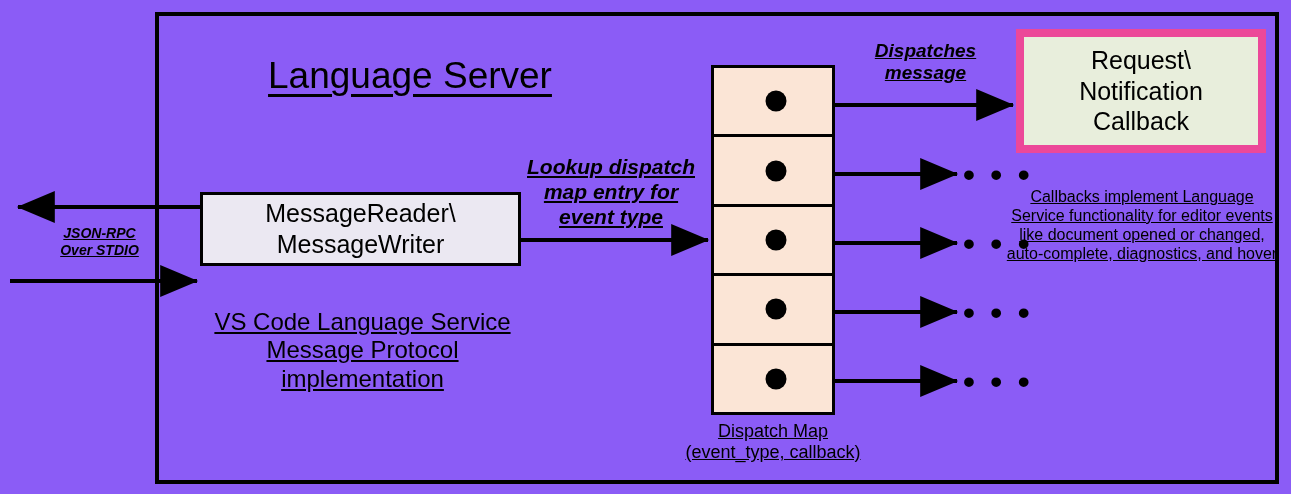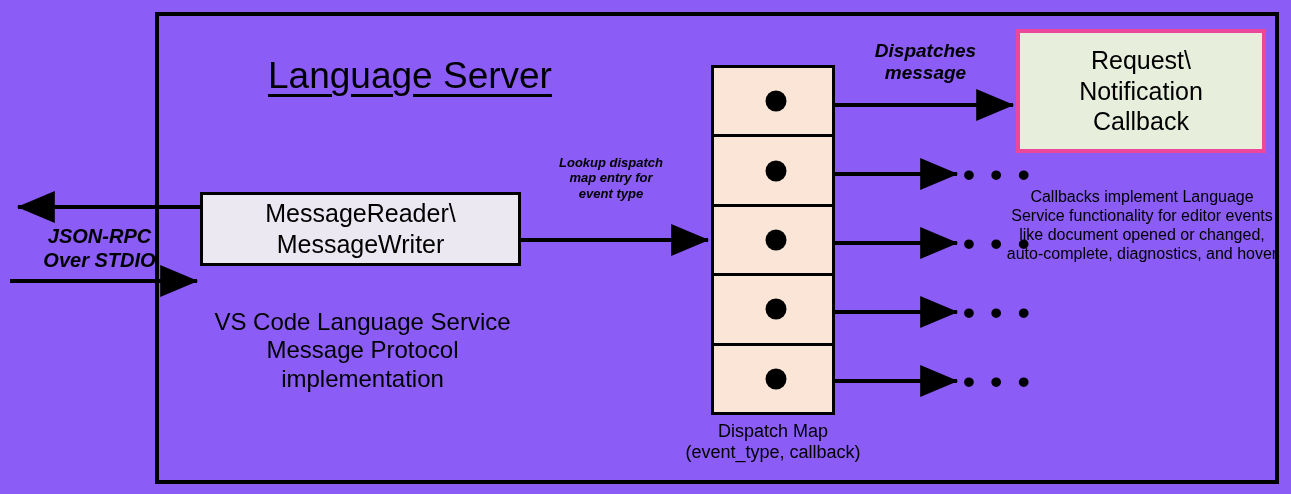--- a/index.html
+++ b/index.html
@@ -23,20 +23,21 @@
     width: 1291px;
     height: 494px;
     pointer-events: none;
   }
   .txt {
     position: absolute;
     text-align: center;
     line-height: 1.18;
     white-space: pre-line;
     color: #000000;
+    text-decoration: underline;
   }
   .ital { font-style: italic; font-weight: 600; }
 
   
   #title {
     left: 200px; top: 54px; width: 420px;
     font-size: 37px;
     text-decoration: underline;
     text-underline-offset: 6px;
     text-decoration-thickness: 3px;
@@ -61,28 +62,28 @@
     white-space: pre-line;
   }
   #reader-caption {
     left: 190px; top: 308px; width: 345px;
     font-size: 24px;
   }
 
   
   #rpc-label {
     left: 22px; top: 225px; width: 155px;
-    font-size: 20px;
+    font-size: 14px;
     text-align: center;
   }
 
   
   #lookup-label {
     left: 521px; top: 155px; width: 180px;
-    font-size: 13px;
+    font-size: 21px;
   }
 
   
   #dispatch-label {
     left: 838px; top: 40px; width: 175px;
     font-size: 19px;
   }
 
   
   #dispatch-map {
@@ -115,21 +116,21 @@
     left: 648px; top: 421px; width: 250px;
     font-size: 18px;
   }
 
   
   #callback-box {
     position: absolute;
     left: 1016px; top: 29px;
     width: 250px; height: 124px;
     background: #E8EEDC;
-    border: 4px solid #ec4899;
+    border: 8px solid #ec4899;
     box-sizing: border-box;
     display: flex;
     align-items: center;
     justify-content: center;
   }
   #callback-box .label {
     font-size: 25px;
     text-align: center;
     line-height: 1.22;
     white-space: pre-line;

